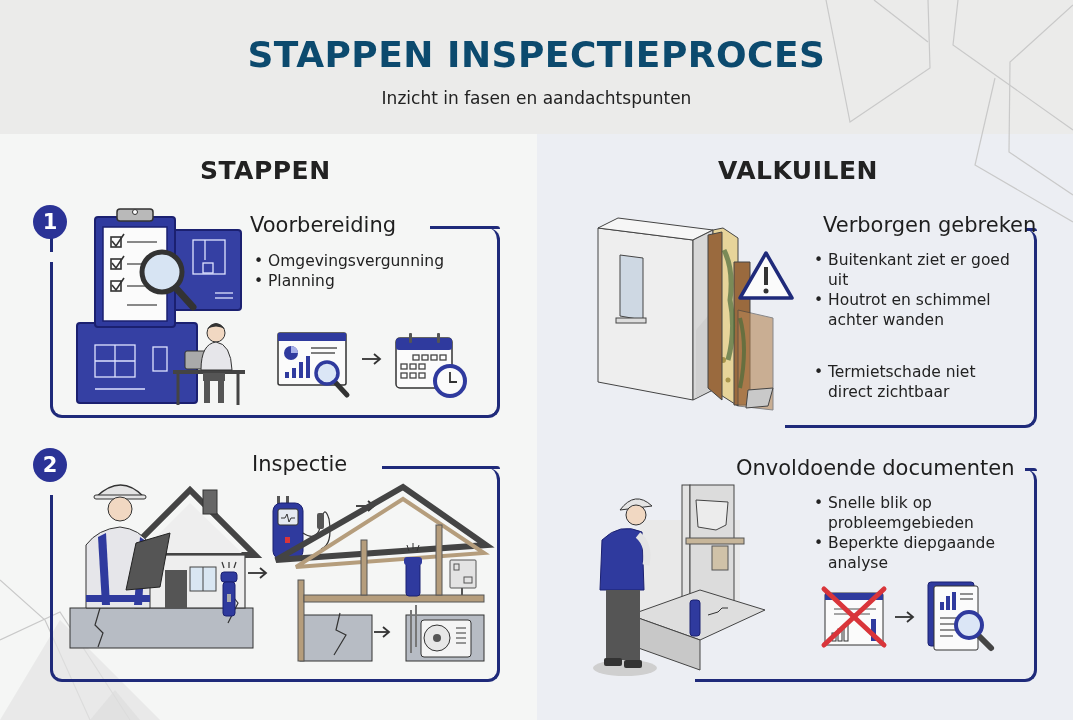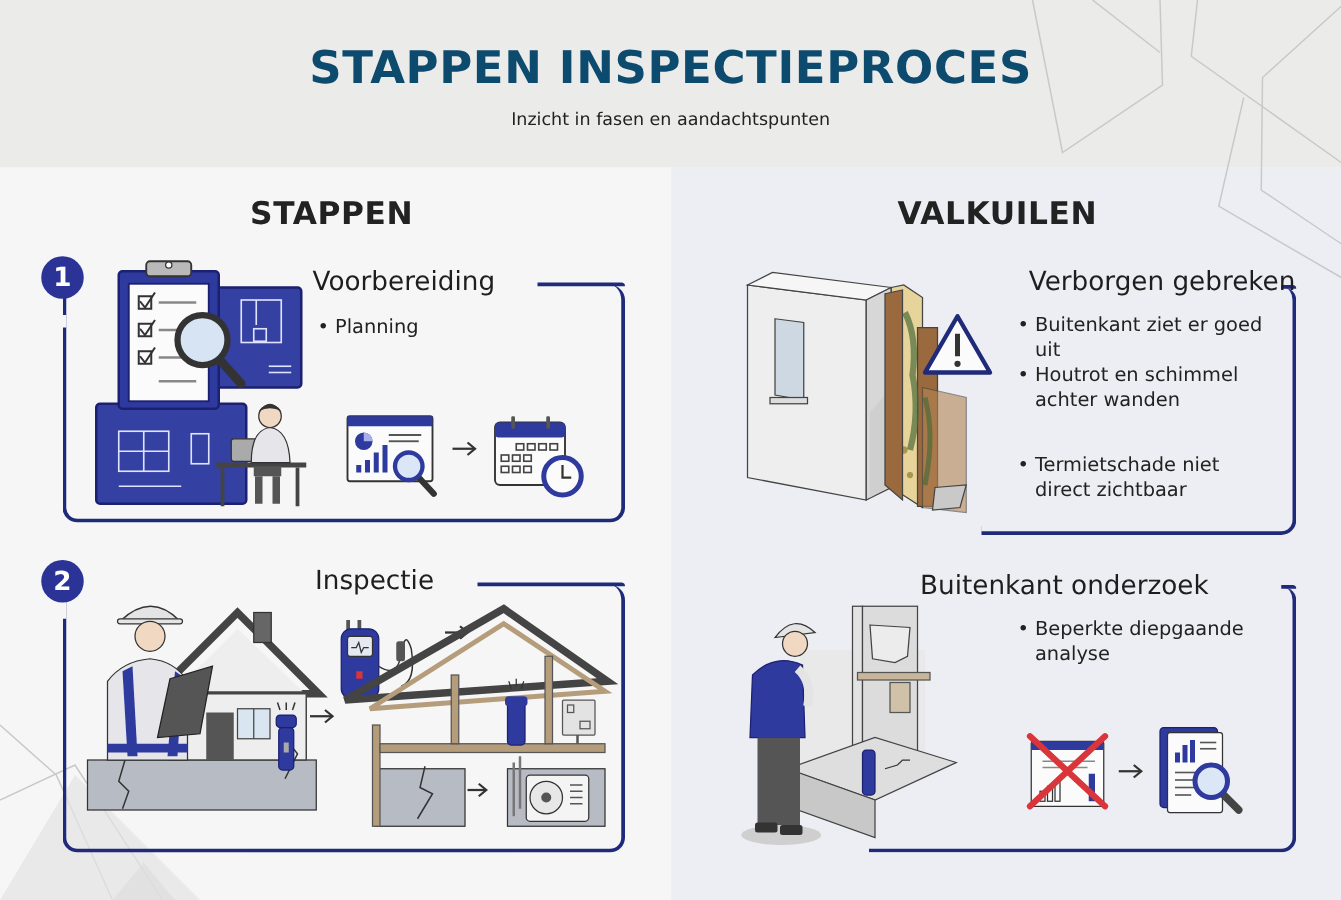--- a/index.html
+++ b/index.html
@@ -1,21 +1,21 @@
 <!DOCTYPE html>
 <html><head>
 <meta charset="utf-8">
 <style>
   * { box-sizing: border-box; margin: 0; padding: 0; }
   html, body { width: 1073px; height: 720px; overflow: hidden; }
   body { font-family: "DejaVu Sans", sans-serif; background: #f4f5f4; color: #1d1d1d; position: relative; }
 
   .header { position: absolute; left: 0; top: 0; width: 1073px; height: 134px; background: #ebebea; }
   .title { position: absolute; left: 0; width: 1073px; top: 34px; text-align: center; font-family: "DejaVu Sans", sans-serif; font-weight: bold; font-size: 36px; letter-spacing: 0.5px; color: #0c4a6e; }
-  .subtitle { position: absolute; left: 0; width: 1073px; top: 88px; text-align: center; font-size: 14px; color: #222; }
+  .subtitle { position: absolute; left: 0; width: 1073px; top: 88px; text-align: center; font-size: 17px; color: #222; }
 
   .col-left { position: absolute; left: 0; top: 134px; width: 537px; height: 586px; background: #f5f6f5; }
   .col-right { position: absolute; left: 537px; top: 134px; width: 536px; height: 586px; background: #eceef3; }
 
   .deco { position: absolute; left: 0; top: 0; width: 1073px; height: 720px; pointer-events: none; }
 
   .col-head { position: absolute; top: 156px; font-weight: bold; font-size: 25px; color: #222; letter-spacing: 0.5px; }
 
   .card { position: absolute; border: 3px solid #1f2a7a; border-radius: 12px; }
 
@@ -56,20 +56,21 @@
 <div class="col-head" style="left:200px;">STAPPEN</div>
 <div class="col-head" style="left:718px;">VALKUILEN</div>
 
 <div>
   <div class="card" style="left:50px; top:228px; width:450px; height:190px; border-top:none; border-top-left-radius:0; border-top-right-radius:12px;"></div>
   <div style="position:absolute; left:430px; top:226px; width:70px; height:3px; background:#1f2a7a; border-top-right-radius:10px;"></div>
   <div style="position:absolute; left:50px; top:252px; width:3px; height:10px; background:#f5f6f5;"></div>
   <div class="badge" style="left:33px; top:205px;">1</div>
   <div class="step-title" style="left:250px; top:213px;">Voorbereiding</div>
   <ul class="bullets" style="left:254px; top:251px;">
+    <li>Omgevingsvergunning</li>
     <li>Planning</li>
   </ul>
 
   <svg class="ill" style="left:75px; top:205px;" width="170" height="205">
 
     <rect x="78" y="25" width="88" height="80" rx="3" fill="#3540a3" stroke="#1b2070" stroke-width="2"></rect>
     <g stroke="#dfe3ff" stroke-width="1.3" fill="none">
       <rect x="118" y="35" width="32" height="34"></rect>
         <line x1="130" y1="35" x2="130" y2="55"></line>
         <rect x="128" y="58" width="10" height="10"></rect>
@@ -291,22 +292,23 @@
   <svg class="ill" style="left:737px; top:250px;" width="58" height="52">
     <polygon points="29,3 55,48 3,48" fill="#fbfbfb" stroke="#1f2a7a" stroke-width="3.5" stroke-linejoin="round"></polygon>
     <rect x="27" y="17" width="4" height="18" fill="#333"></rect>
     <circle cx="29" cy="41" r="2.5" fill="#333"></circle>
   </svg>
 </div>
 
 <div>
   <div class="card" style="left:695px; top:470px; width:342px; height:212px; border-left:none; border-top:none; border-top-right-radius:10px; border-top-left-radius:0; border-bottom-left-radius:0;"></div>
   <div style="position:absolute; left:1025px; top:468px; width:12px; height:3px; background:#1f2a7a; border-top-right-radius:8px;"></div>
-  <div class="step-title" style="left:736px; top:456px;">Buitenkant onderzoek</div>
+  <div class="step-title" style="left:736px; top:456px;">Onvoldoende documenten</div>
   <ul class="bullets" style="left:814px; top:493px; width:210px;">
+    <li>Snelle blik op probleemgebieden</li>
     <li>Beperkte diepgaande analyse</li>
   </ul>
 
   <svg class="ill" style="left:590px; top:480px;" width="170" height="195">
     <ellipse cx="35" cy="188" rx="32" ry="8" fill="#cfcfcf"></ellipse>
     <polygon points="50,40 150,40 150,135 50,135" fill="#e9e9e9"></polygon>
     <rect x="92" y="5" width="8" height="130" fill="#e3e3e3" stroke="#444"></rect>
     <rect x="100" y="5" width="44" height="130" fill="#dcdcdc" stroke="#444"></rect>
     <polygon points="106,20 138,22 136,45 126,50 108,47" fill="#ececec" stroke="#444"></polygon>
     <rect x="96" y="58" width="58" height="6" fill="#c7b69a" stroke="#555"></rect>

